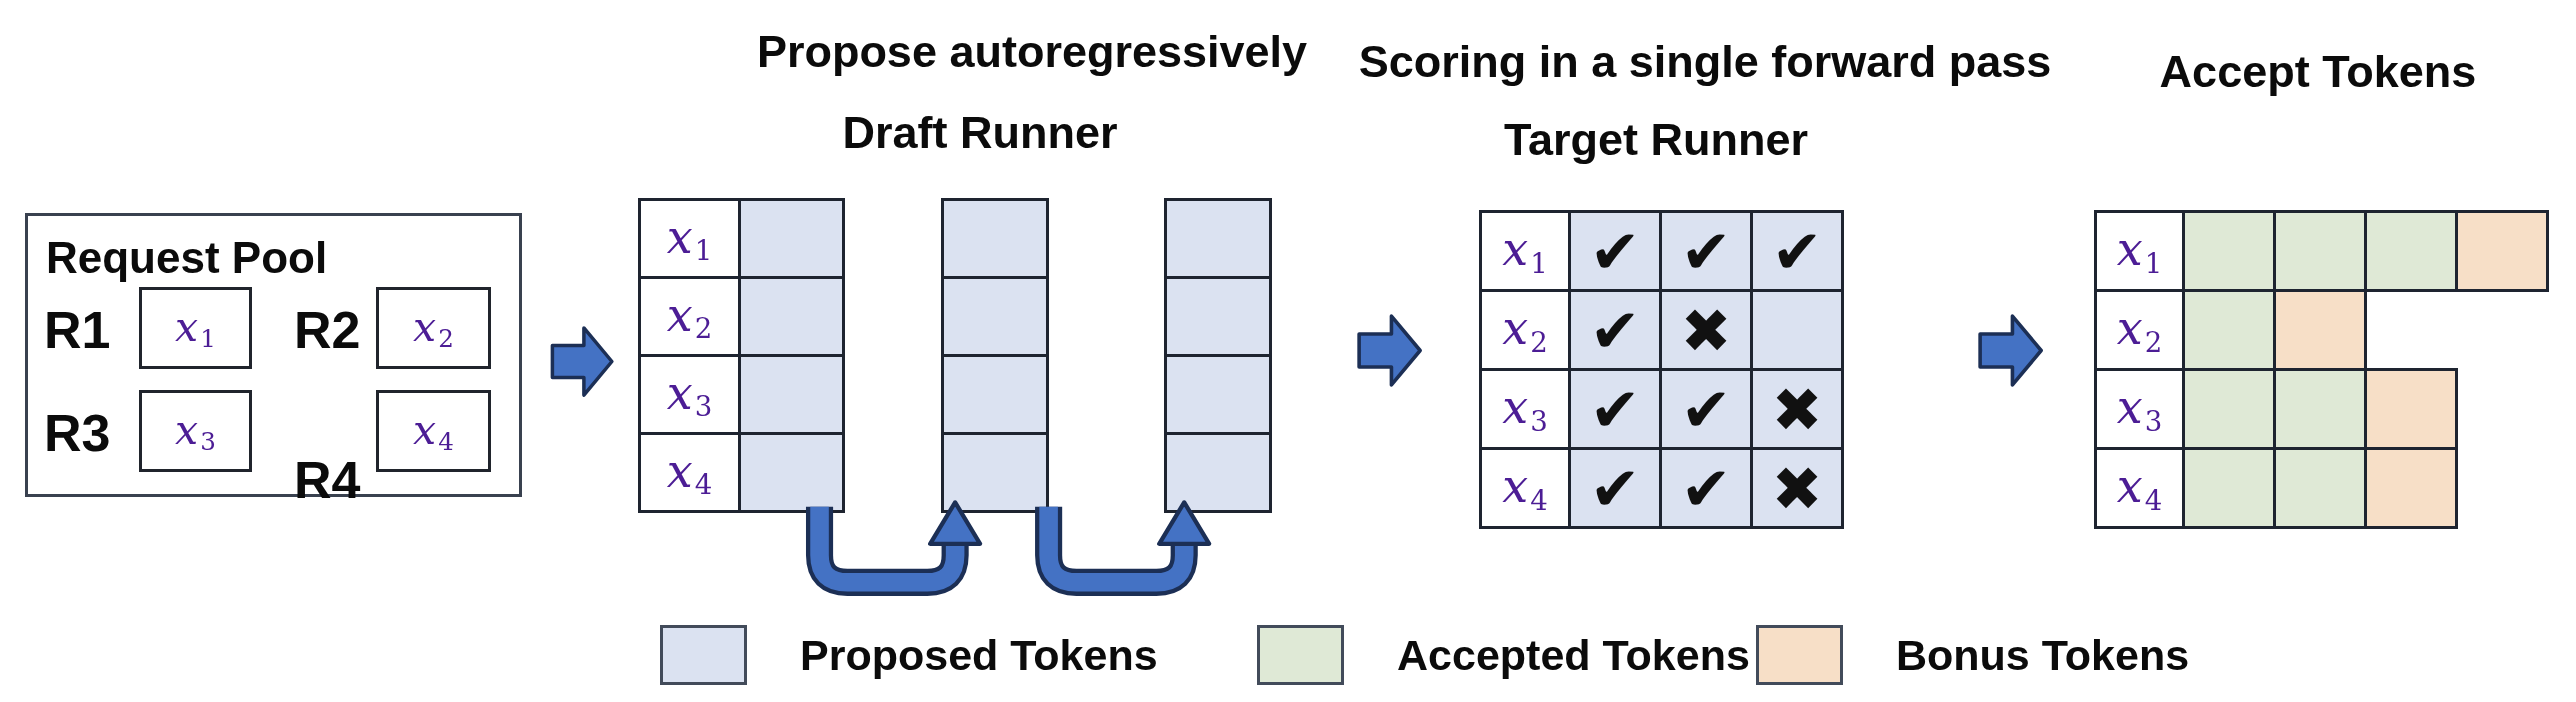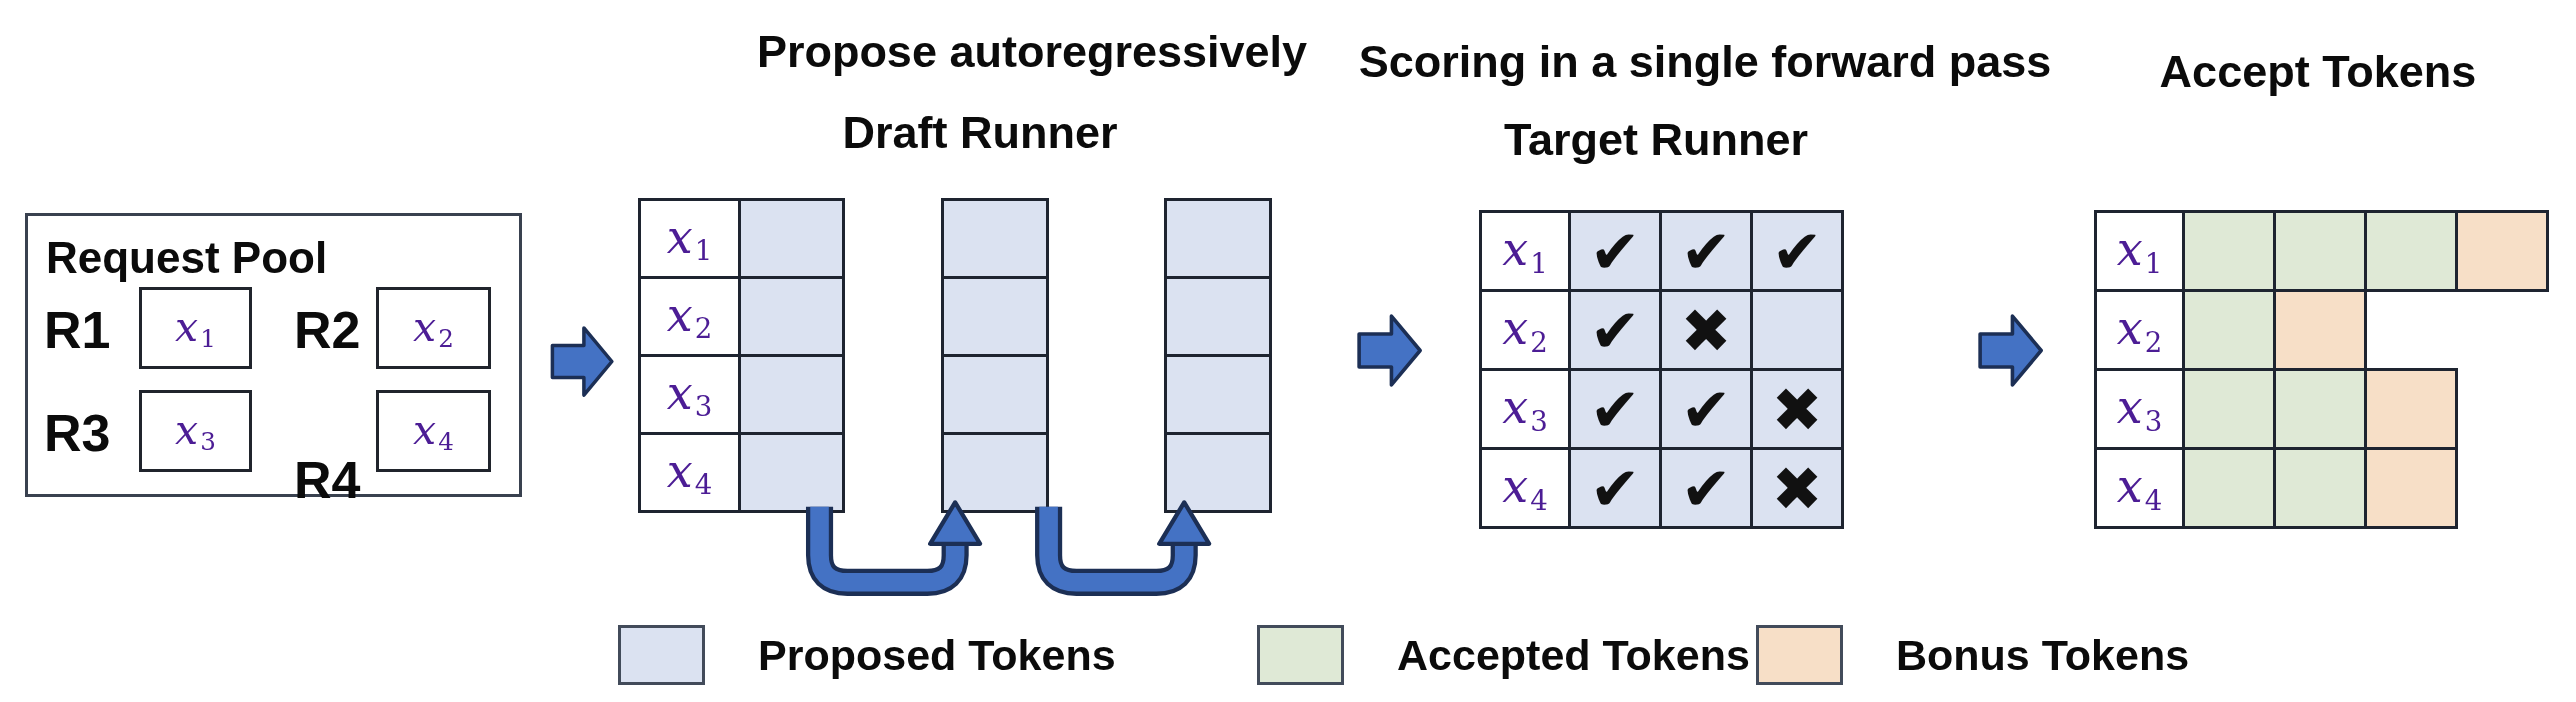--- a/index.html
+++ b/index.html
@@ -242,21 +242,21 @@
     </tr>
     <tr class="tr110">
       <td class="lbl"><span class="math"><span>x</span><sub>4</sub></span></td>
       <td class="c-accepted"></td>
       <td class="c-accepted"></td>
       <td class="c-bonus"></td>
     </tr>
   </tbody>
     </table>
 
-  <div class="leg" style="left:618px;top:625px;">
+  <div class="leg" style="left:660px;top:625px;">
     <span class="sw c-proposed"></span>
     <span class="lab">Proposed Tokens</span>
   </div>
   <div class="leg" style="left:1222px;top:625px;margin-left:35px;">
     <span class="sw c-accepted"></span>
     <span class="lab">Accepted Tokens</span>
   </div>
   <div class="leg" style="left:1756px;top:625px;">
     <span class="sw c-bonus"></span>
     <span class="lab">Bonus Tokens</span>

